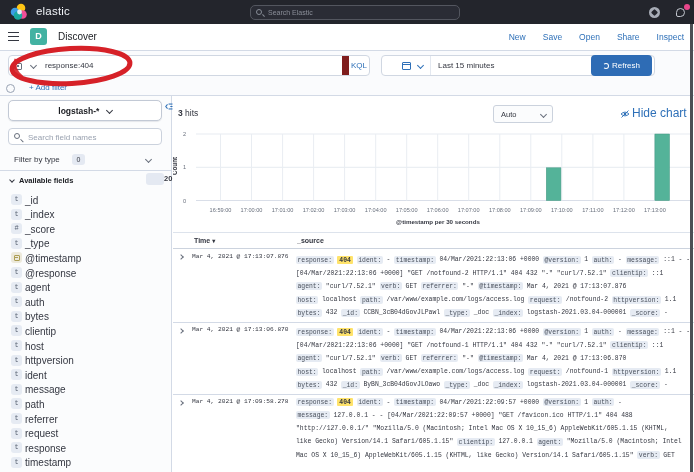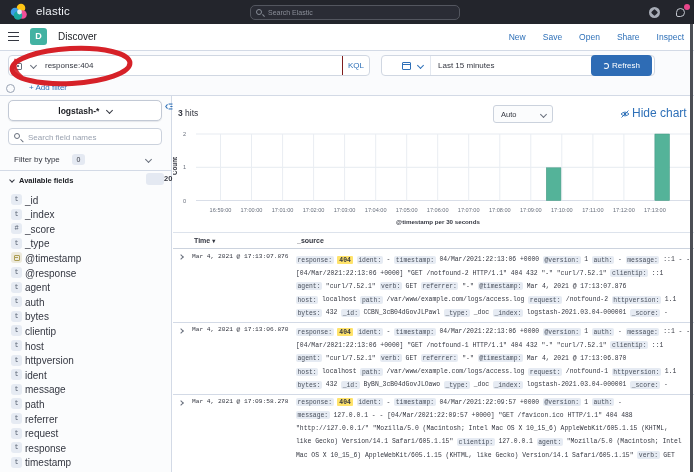--- a/index.html
+++ b/index.html
@@ -28,21 +28,21 @@
 #navlinks span { margin-left:17px; }
 
 #qzone { position:absolute; left:0; top:51px; width:694px; height:45px; background:#fafbfd; border-bottom:1px solid #d3dae6; }
 .qbox { position:absolute; top:3.5px; height:21px; background:#fff; border:1px solid #d0d7e2; border-radius:4px; }
 #qinput { left:8px; width:362px; }
 #qicon { position:absolute; left:6px; top:7.5px; width:7px; height:7px; border:1px solid #69707d; border-radius:1px; }
 #qicon:after{ content:""; position:absolute; left:0.5px; top:1px; width:2.5px; height:1.5px; background:#6a7482; }
 .chev { display:inline-block; width:5px; height:5px; border-right:1.3px solid #69707d; border-bottom:1.3px solid #69707d; transform:rotate(45deg); }
 #qchev { position:absolute; left:22px; top:7px; }
 #qtext { position:absolute; left:36px; top:5px; font-size:8px; color:#343741; }
-#kql { position:absolute; right:0; top:0; width:27px; height:19px; border-left:1px solid #7f1d1d; font-size:8px; color:#2e70b8; text-align:center; line-height:19px; }
+#kql { position:absolute; right:0; top:0; width:27px; height:19px; border-left:7px solid #7f1d1d; font-size:8px; color:#2e70b8; text-align:center; line-height:19px; }
 #dpick { left:381px; width:274px; }
 #cal { position:absolute; left:20px; top:6px; width:9px; height:8px; border:1px solid #2e70b8; border-radius:1px; }
 #cal:before { content:""; position:absolute; left:0px; top:1.2px; width:7px; height:1px; background:#2e70b8; }
 #dchev { position:absolute; left:36px; top:7px; border-color:#2e70b8; }
 #dsep { position:absolute; left:48px; top:0; width:1px; height:19px; background:#e3e8f0; }
 #dtext { position:absolute; left:56px; top:5.5px; font-size:8px; color:#343741; }
 #showdates { position:absolute; right:3px; top:5.5px; font-size:8px; color:#2e70b8; font-weight:bold; }
 #refresh { position:absolute; left:591px; top:3.5px; width:61px; height:21px; background:#2e6cb5; border-radius:4px; color:#fff; font-size:8px; text-align:center; line-height:21px; }
 #refresh .ric { display:inline-block; width:6px; height:6px; border:1.2px solid #fff; border-radius:50%; border-left-color:transparent; margin-right:3px; vertical-align:-1px; }
 #addfilter { position:absolute; left:0; top:31px; width:300px; height:16px; }

